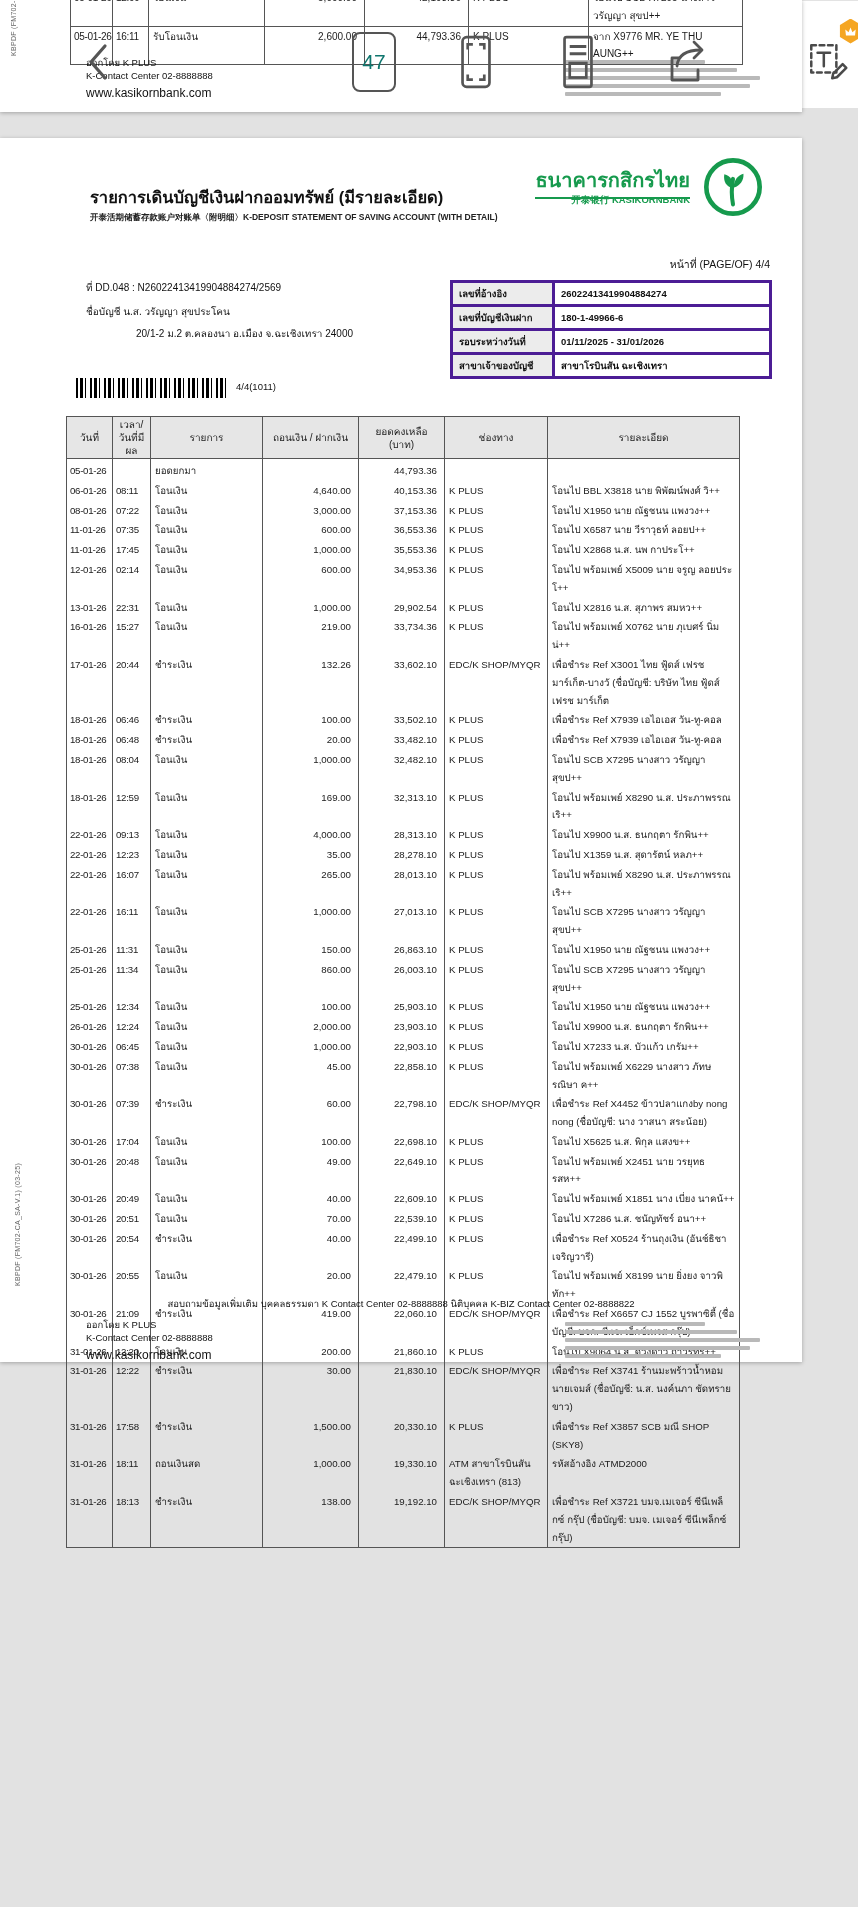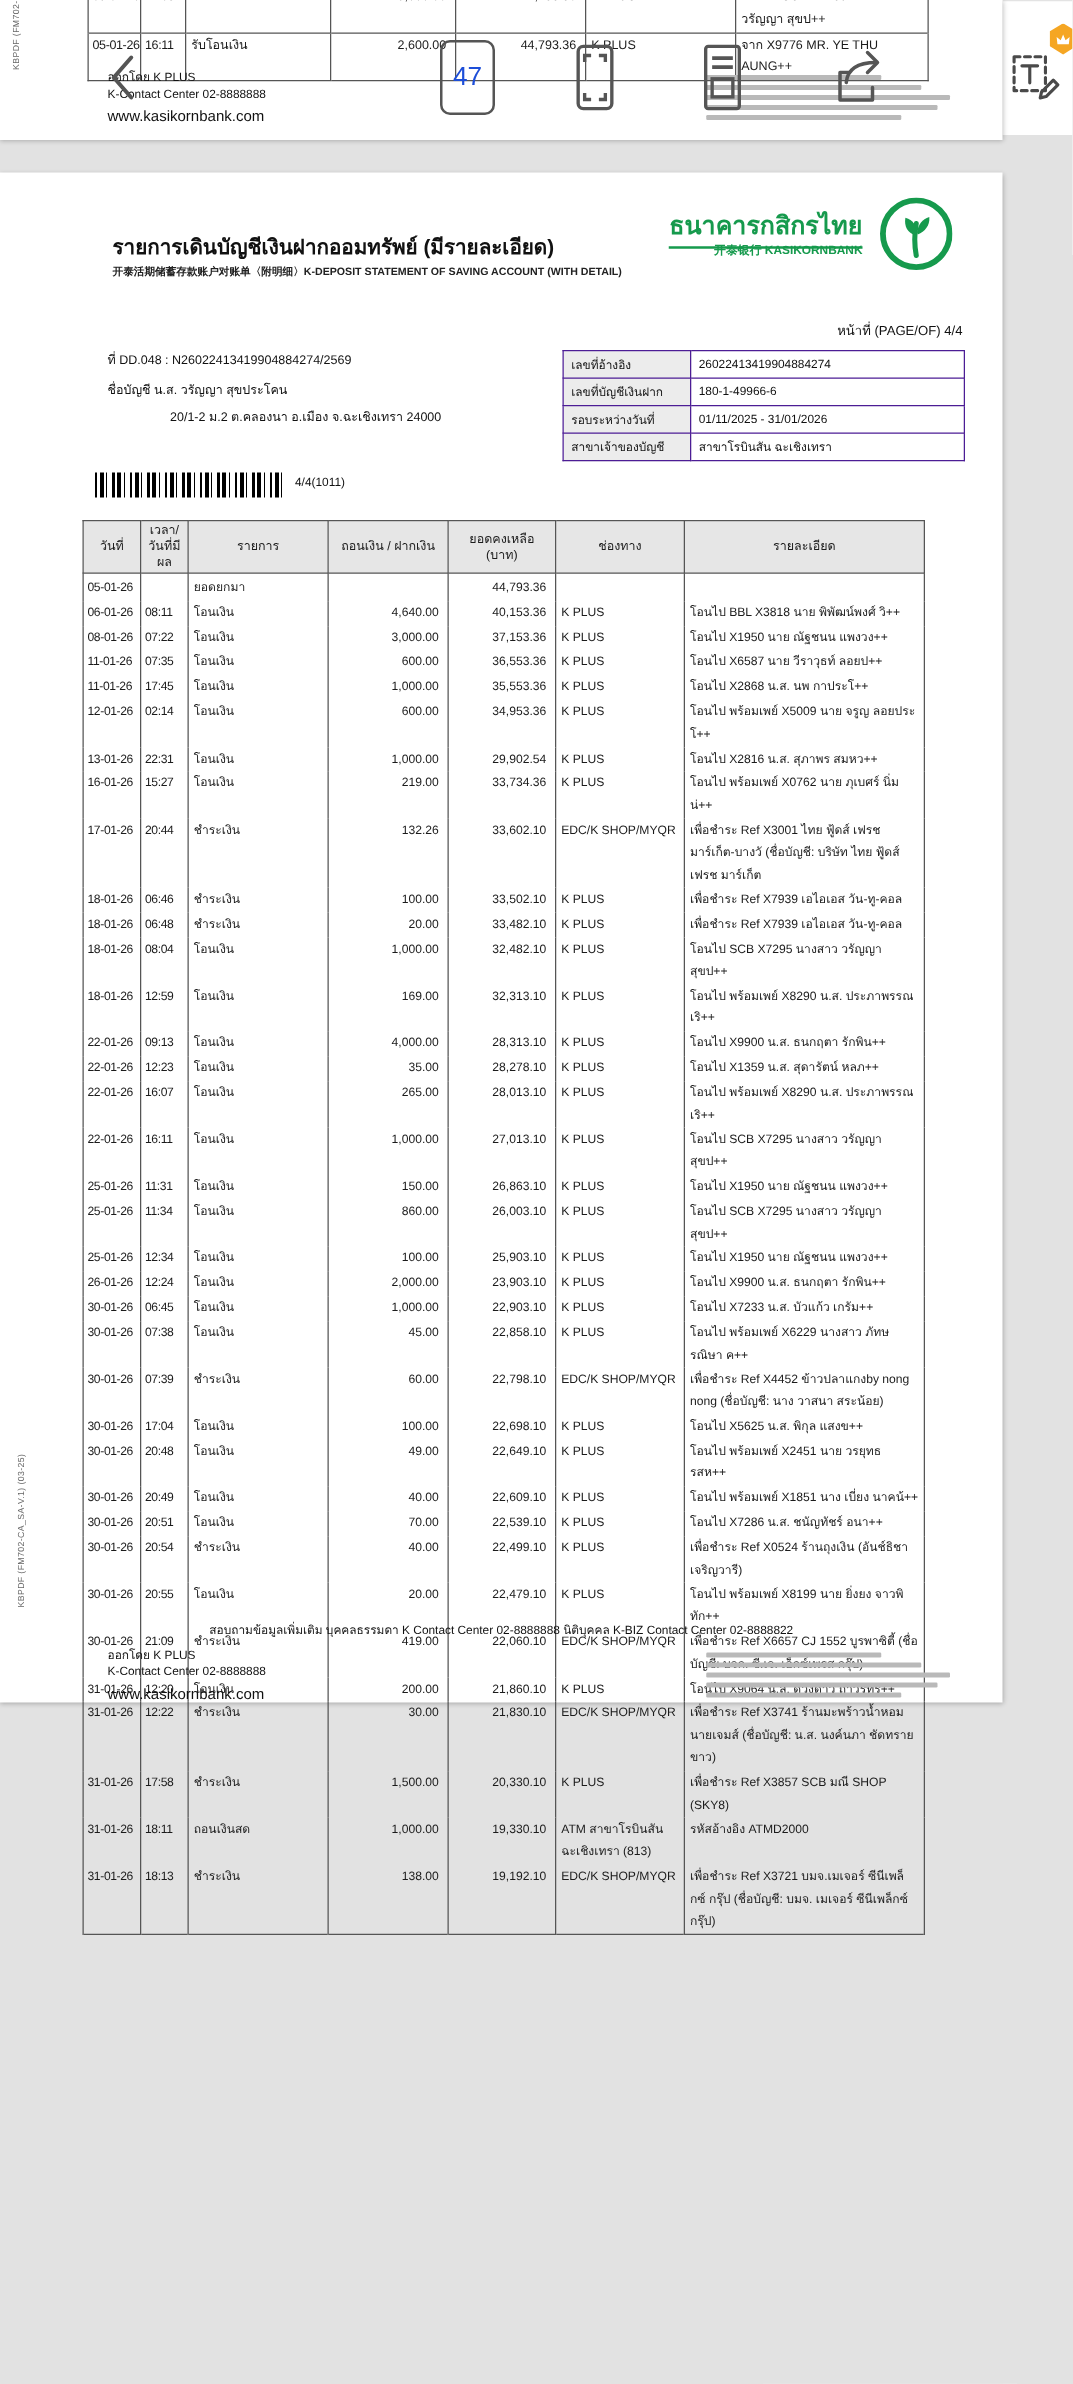--- a/index.html
+++ b/index.html
@@ -29,21 +29,21 @@
   .bars { display:flex; align-items:flex-end; gap:2px; height:22px; }
   .bars i { display:block; width:4px; background:#111; border-radius:1px; }
   .battery { width:54px; height:27px; border-radius:8px; position:relative; background:linear-gradient(to right,#111 0 68%,#c8c8c8 68% 100%); color:#fff; font-size:15px; font-weight:bold; display:flex; align-items:center; justify-content:center; }
   .battery:after { content:""; position:absolute; right:-4px; top:9px; width:3px; height:9px; background:#c8c8c8; border-radius:0 2px 2px 0; }
 
   
   .toolbar { height:124px; background:#fff; position:relative; flex:none; box-shadow:0 1px 0 rgba(0,0,0,.06); z-index:3; }
   .tb-btn { position:absolute; top:30px; width:52px; height:64px; display:flex; align-items:center; justify-content:center; cursor:pointer; }
   .tb-back { left:72px; }
   .page-badge { left:348px; }
-  .page-badge .pb-box { width:44px; height:60px; border:2.5px solid #555; border-radius:8px; display:flex; align-items:center; justify-content:center; font-size:21px; color:#1d4ed8; font-weight:500; }
+  .page-badge .pb-box { width:44px; height:60px; border:2.5px solid #555; border-radius:8px; display:flex; align-items:center; justify-content:center; font-size:21px; color:#0f766e; font-weight:500; }
   .tb-fullscreen { left:450px; } .tb-reader { left:552px; } .tb-share { left:662px; } .tb-kebab { right:36px; }
 
   
   .doc-viewport { background:#e2e2e2; flex:none; }
   .page { width:802px; margin:0 auto; background:#fff; position:relative; box-shadow:0 1px 4px rgba(0,0,0,.28); }
   .page-partial { height:112px; overflow:hidden; }
   .page-gap { height:26px; }
   .page-main { height:1224px; }
   .side-label { position:absolute; font-size:7px; color:#666; transform:rotate(-90deg); transform-origin:left top; white-space:nowrap; letter-spacing:.3px; }
 
@@ -61,21 +61,21 @@
   
   .mtable { position:absolute; left:66px; top:278px; width:673px; border:1px solid #555; }
   .mtable thead th { background:#e6e6e6; border:1px solid #555; font-weight:normal; text-align:center; vertical-align:middle; height:40px; line-height:13px; white-space:pre-line; font-size:10px; }
   .mtable tbody td { border-left:1px solid #555; border-right:1px solid #555; font-size:9.7px; }
   .mtable tbody tr:first-child td { padding-top:3px; }
 
   .doc-text { position:absolute; white-space:nowrap; }
   .brand-green { color:#169a4d; }
   .logo-circle { position:absolute; width:58px; height:58px; }
   .info-table { position:absolute; left:450px; top:142px; width:322px; border-collapse:collapse; font-size:9.5px; }
-  .info-table th, .info-table td { border:1px solid #4c1d95; padding:3px 6px; text-align:left; font-weight:normal; height:21px; }
+  .info-table th, .info-table td { border:3px solid #4c1d95; padding:3px 6px; text-align:left; font-weight:bold; height:21px; }
   .info-table th { background:#ececec; width:102px; }
   .barcode { position:absolute; left:76px; top:240px; width:152px; height:20px; background:repeating-linear-gradient(90deg,#000 0 2px,#fff 2px 4px,#000 4px 7px,#fff 7px 9px,#000 9px 10px,#fff 10px 14px); }
   .fine-print { position:absolute; width:195px; }
   .fine-print i { display:block; height:3.5px; background:#b9b9b9; margin-bottom:4.5px; border-radius:1px; }
   .fp1{width:72%} .fp2{width:88%} .fp3{width:100%} .fp4{width:95%} .fp5{width:80%}
 
   
   .tools-gap { height:46px; background:#e2e2e2; flex:none; }
   .tools-panel { height:108px; background:#fff; border-top:1px solid #e3e3e3; display:flex; justify-content:center; gap:88px; align-items:center; flex:none; }
   .tool-btn { position:relative; width:52px; height:56px; display:flex; align-items:flex-end; justify-content:center; cursor:pointer; }

